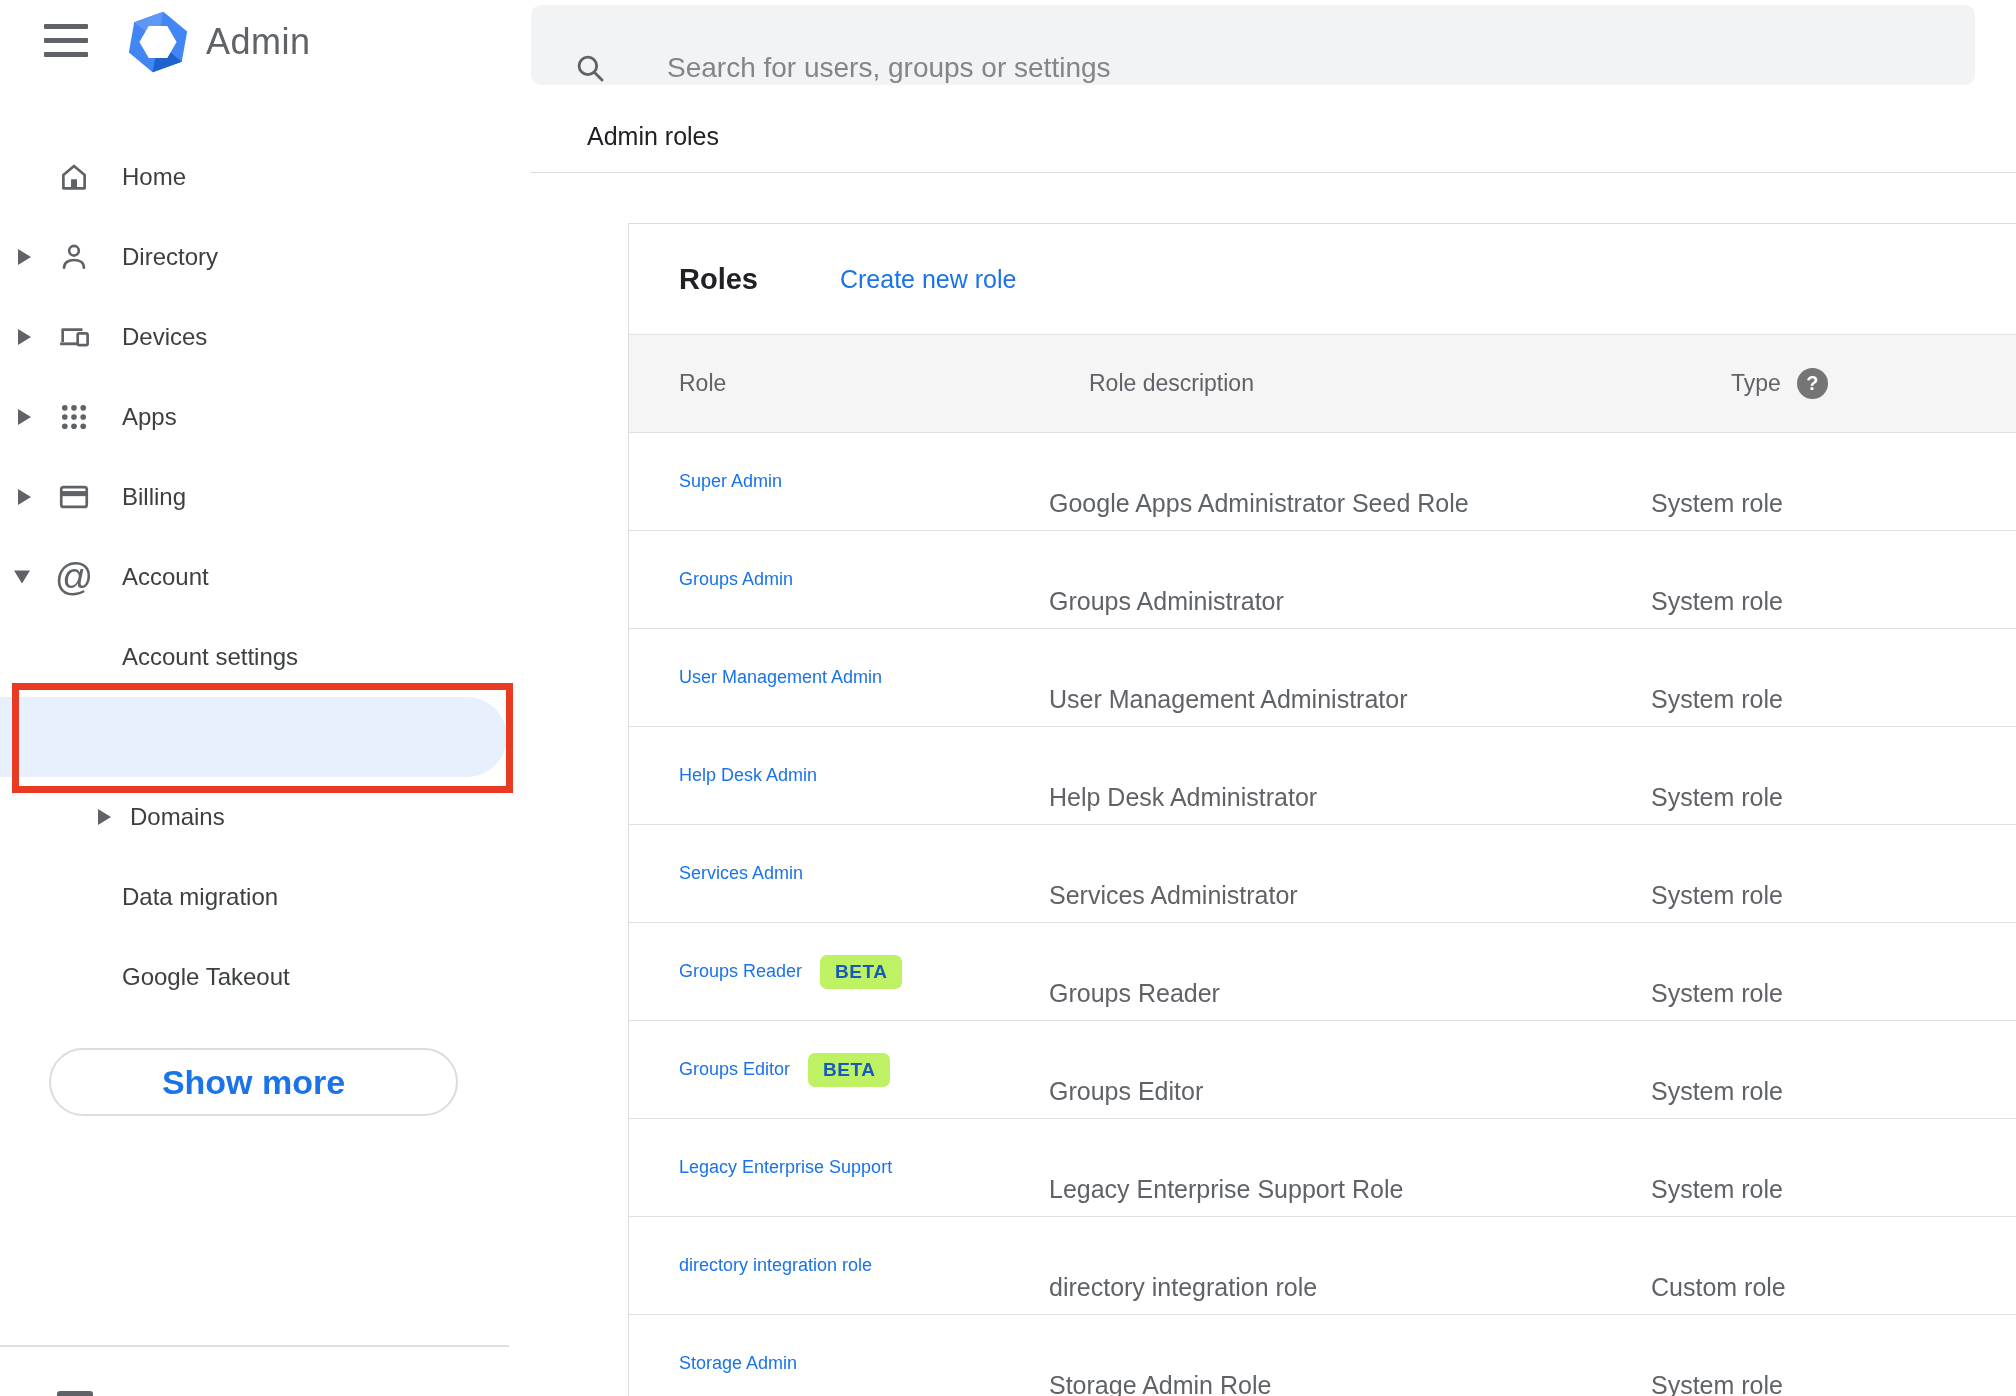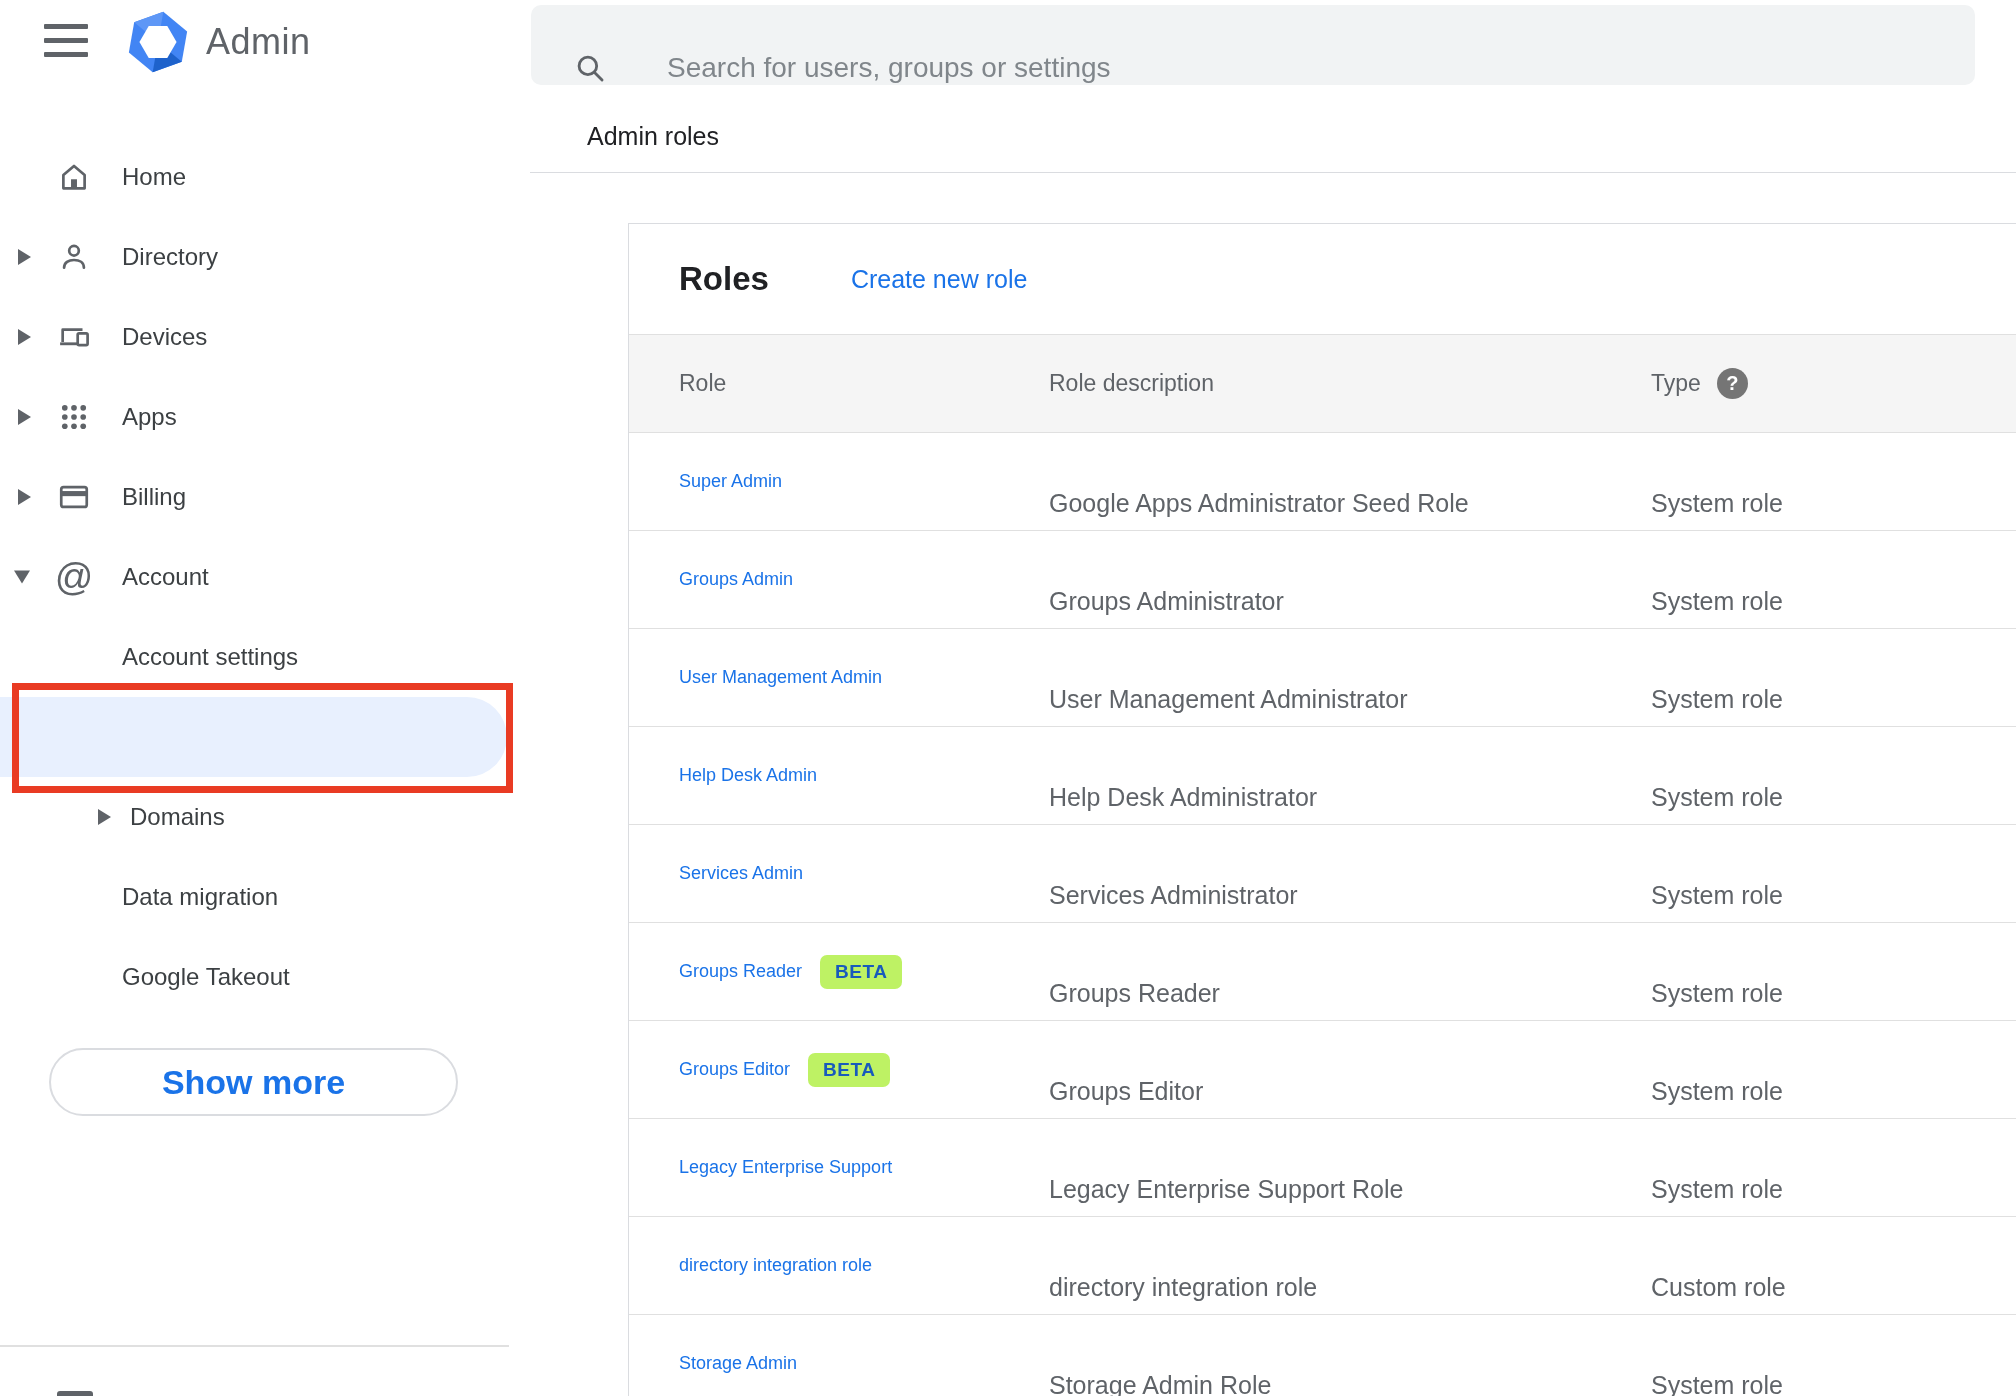--- a/index.html
+++ b/index.html
@@ -35,23 +35,23 @@
   .nav-item.selected .nav-label{color:#1a73e8;font-weight:bold;}
   .red-box{position:absolute;left:12px;top:683px;width:501px;height:110px;border:7px solid #e93b23;box-sizing:border-box;pointer-events:none;z-index:5;}
   .show-more{position:absolute;left:49px;top:1048px;width:409px;height:68px;border:2px solid #dadce0;border-radius:36px;background:#fff;
     display:flex;align-items:center;justify-content:center;font-size:34px;font-weight:bold;color:#1a73e8;cursor:pointer;font-family:inherit;}
   .sidebar-bottom-divider{position:absolute;left:0;top:1345px;width:509px;height:2px;background:#e0e0e0;}
   .partial-icon{position:absolute;left:57px;top:1391px;width:36px;height:5px;background:#5f6368;border-radius:3px 3px 0 0;}
 
   
   .card{position:absolute;left:628px;top:223px;width:1388px;height:1173px;background:#fff;border-left:1px solid #dadce0;border-top:1px solid #dadce0;box-sizing:border-box;}
   .card-head{height:111px;display:flex;align-items:center;padding-left:50px;border-bottom:1px solid #e0e0e0;box-sizing:border-box;}
-  .card-title{font-size:33px;font-weight:bold;color:#202124;}
+  .card-title{font-size:29px;font-weight:bold;color:#202124;}
   .create-link{margin-left:82px;font-size:25px;color:#1a73e8;text-decoration:none;cursor:pointer;}
-  .thead{height:98px;background:#f5f5f5;border-bottom:1px solid #e0e0e0;box-sizing:border-box;}
+  .thead{height:98px;background:#f5f5f5;border-bottom:1px solid #e0e0e0;box-sizing:border-box;gap:40px;}
   .grid-row{display:grid;grid-template-columns:370px 602px 1fr;align-items:center;padding-left:50px;height:98px;box-sizing:border-box;}
   .th{font-size:23px;color:#5f6368;}
   .th-type{display:flex;align-items:center;gap:16px;}
   .help-icon{width:31px;height:31px;border-radius:50%;background:#757575;color:#fff;font-size:20px;font-weight:bold;display:flex;align-items:center;justify-content:center;cursor:pointer;}
   .trow{border-bottom:1px solid #e0e0e0;}
   .role-cell{display:flex;align-items:center;}
   .role-link{font-size:18px;color:#1a73e8;text-decoration:none;cursor:pointer;white-space:nowrap;}
   .beta{margin-left:18px;background:#bef264;color:#185abc;font-size:19px;font-weight:bold;letter-spacing:.5px;padding:6px 15px;border-radius:7px;}
   .desc,.type{font-size:25px;color:#5f6368;margin-top:44px;}
 </style>

